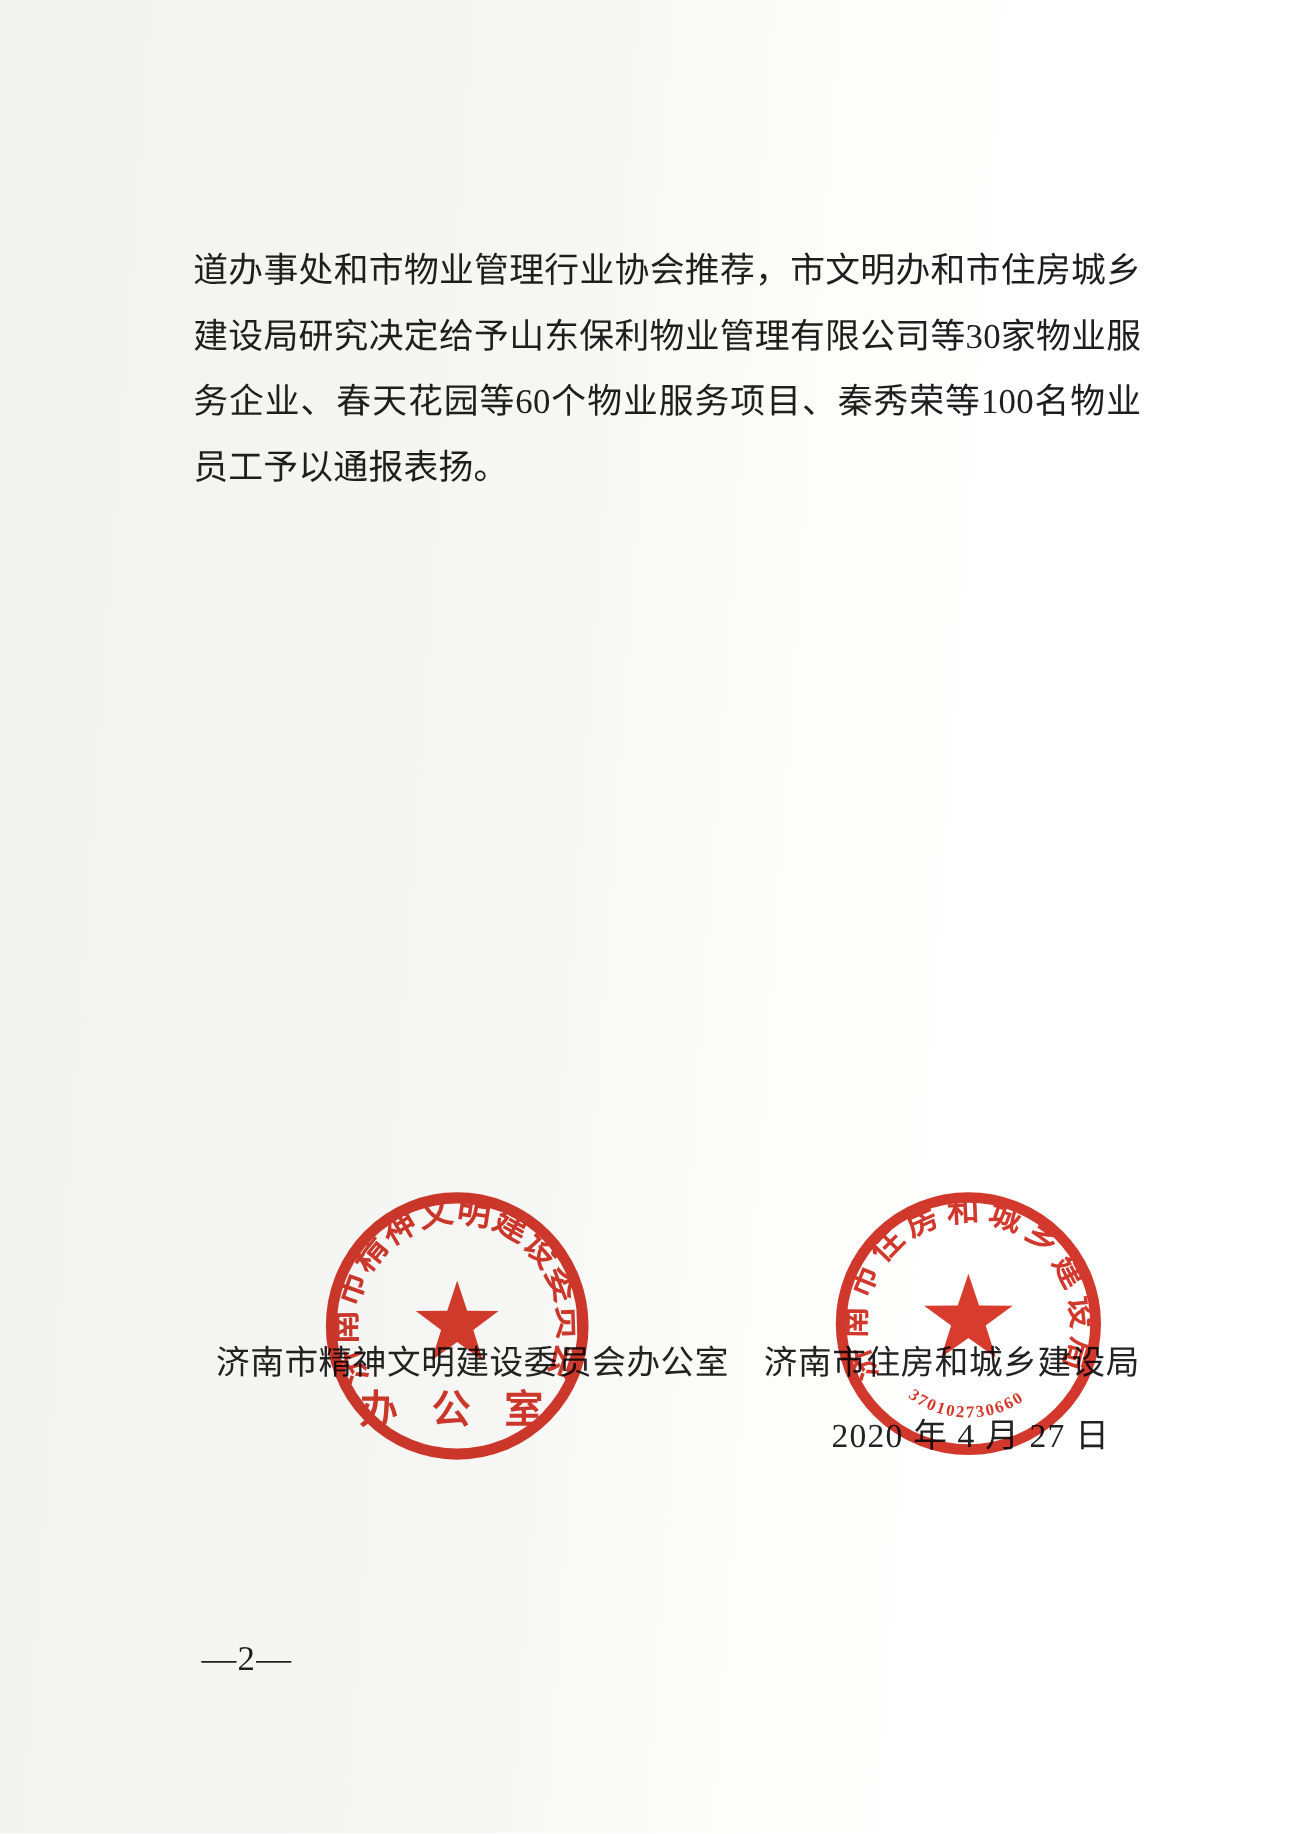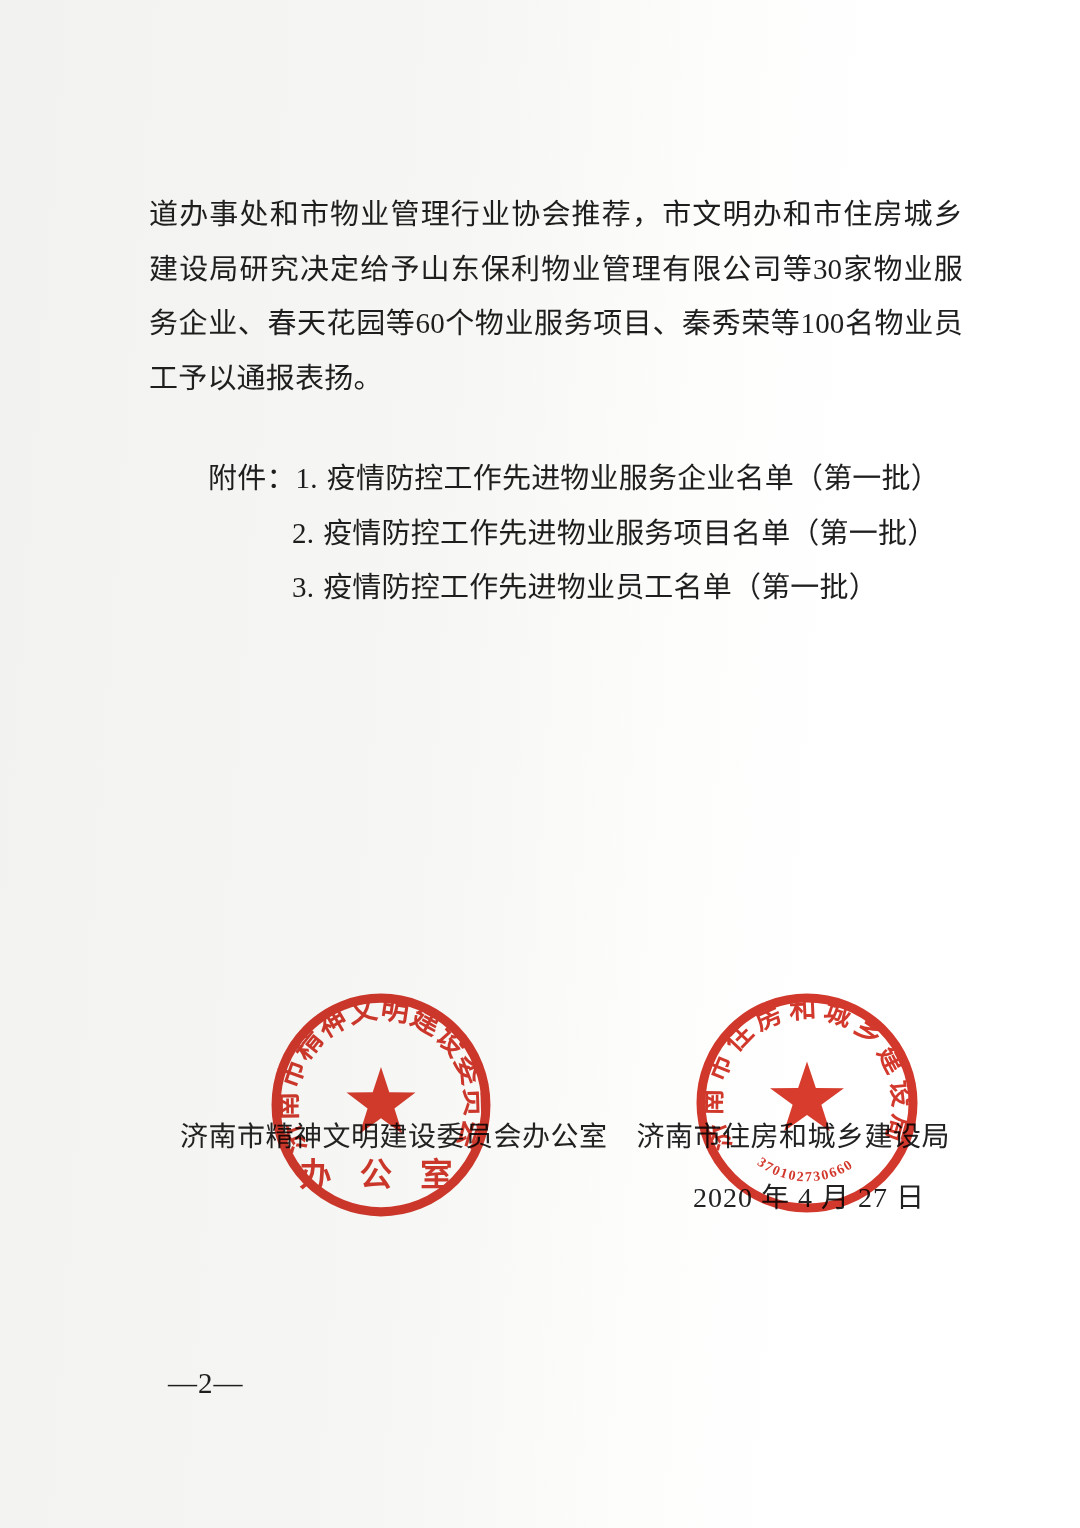--- a/index.html
+++ b/index.html
@@ -20,21 +20,21 @@
     position: absolute;
     left: 145px;
     top: 183px;
     width: 822px;
     font-size: 29px;
     line-height: 54.5px;
     letter-spacing: 0.2px;
     color: #1e1e1e;
   }
   .para {
-    margin: 4px;
+    margin: 16px;
     text-align: justify;
     text-justify: inter-ideograph;
   }
   .para.indent { text-indent: 58px; }
   
   .attachments { margin-top: 46px; }
   .att-row { white-space: nowrap; }
   .att-row-first { margin-left: 63px; }
   .att-row-cont  { margin-left: 147px; }
   .att-num { display: inline-block; margin-right: 9px; }
@@ -83,31 +83,20 @@
   }
 </style>
 </head>
 <body>
 
 <div class="doc">
 
   <div class="text-block">
     <p class="para">道办事处和市物业管理行业协会推荐，市文明办和市住房城乡建设局研究决定给予山东保利物业管理有限公司等30家物业服务企业、春天花园等60个物业服务项目、秦秀荣等100名物业员工予以通报表扬。</p>
 
-    <div class="attachments">
-      <div class="att-row att-row-first">
-        <span>附件：</span><span class="att-num">1.</span><span>疫情防控工作先进物业服务企业名单（第一批）</span>
-      </div>
-      <div class="att-row att-row-cont">
-        <span class="att-num">2.</span><span>疫情防控工作先进物业服务项目名单（第一批）</span>
-      </div>
-      <div class="att-row att-row-cont">
-        <span class="att-num">3.</span><span>疫情防控工作先进物业员工名单（第一批）</span>
-      </div>
-    </div>
   </div>
 
   <div class="sig-line">
     <span>济南市精神文明建设委员会办公室</span><span class="sig-org2">济南市住房和城乡建设局</span>
   </div>
 
   <div class="date-line">2020 年 4 月 27 日</div>
 
   <svg class="seal seal-left" viewBox="0 0 226 226" preserveAspectRatio="none">
     <defs>

